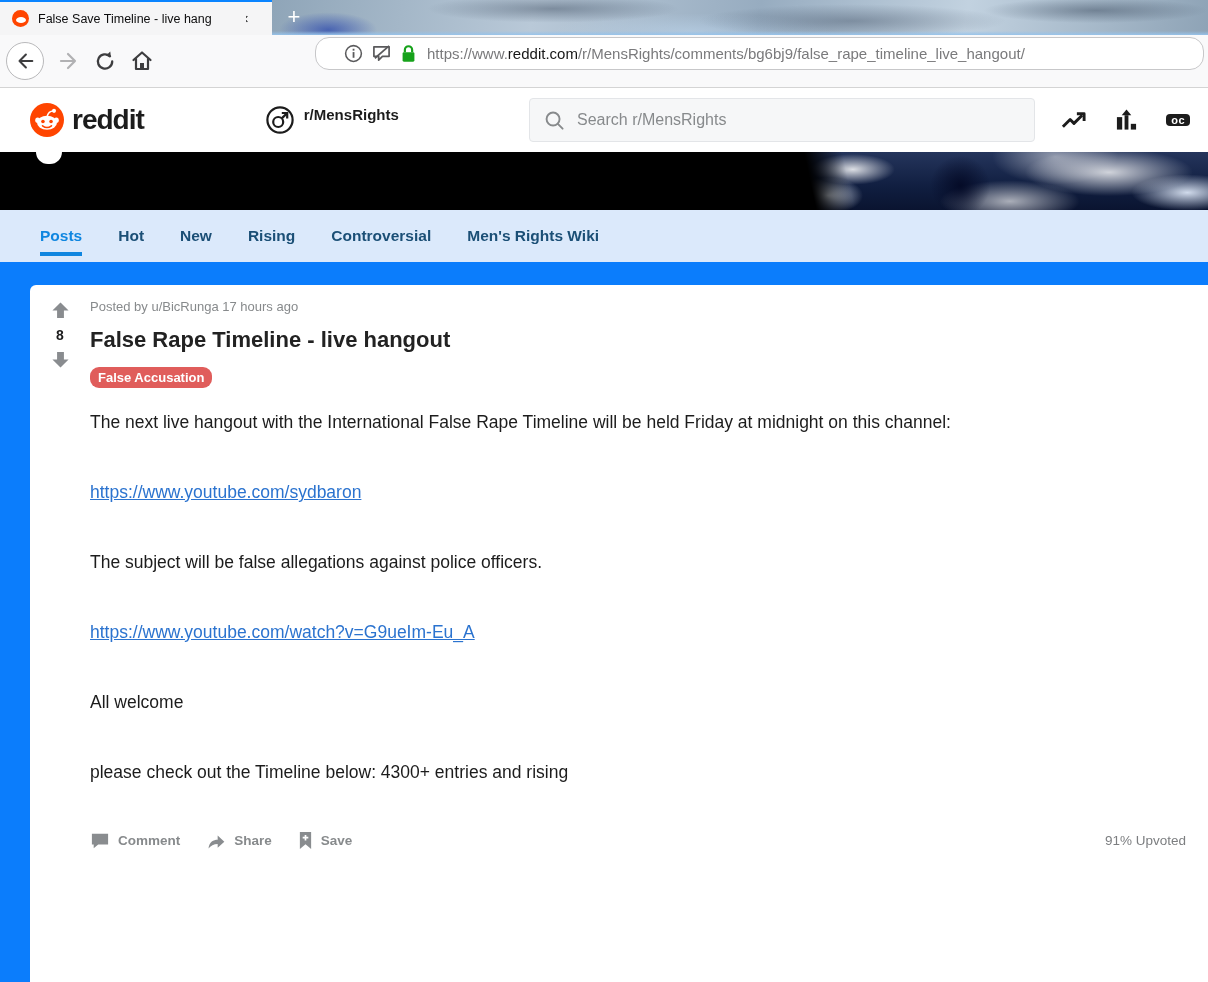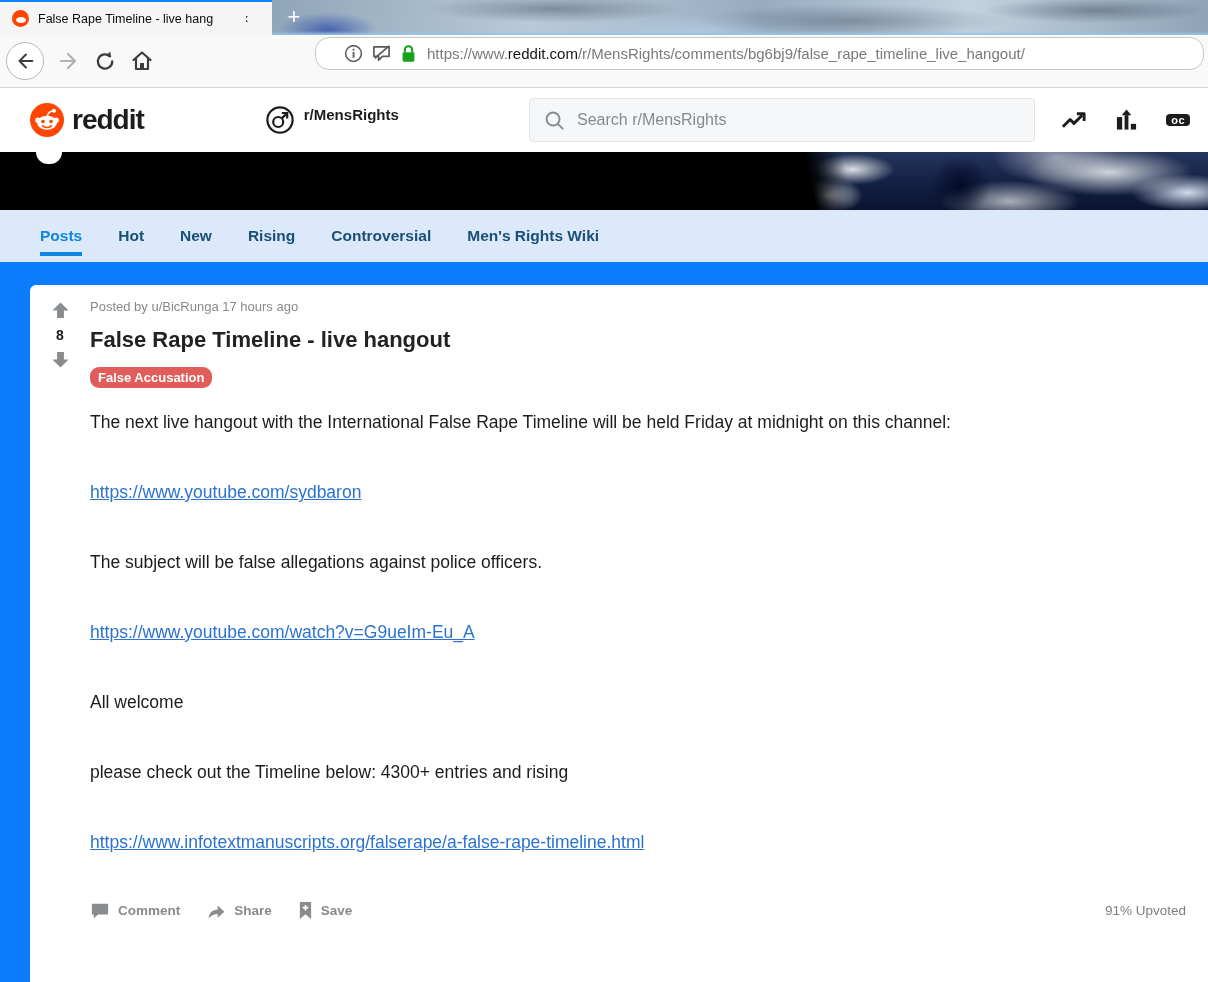--- a/index.html
+++ b/index.html
@@ -90,21 +90,21 @@
   .action-btn { display:flex; align-items:center; gap:8px; font-size:13.5px; font-weight:700; color:#878a8c; margin-right:26px; }
   .upvote-pct { margin-left:auto; font-size:13.5px; color:#7c7e80; padding-right:2px; }
 </style>
 </head>
 <body>
 
 <div class="tabbar">
   <div class="tabbar-bg"></div>
   <div class="tab-active">
     <span class="tab-favicon"></span>
-    <span class="tab-title">False Rape Timeline - live hang</span>
+    <span class="tab-title">False Save Timeline - live hang</span>
     <span class="tab-fade"></span>
     <span class="tab-close">×</span>
   </div>
   <div class="newtab-btn">+</div>
 </div>
 
 <div class="navbar">
   <div class="nav-btn back-circle">
     <svg width="22" height="22" viewBox="0 0 24 24">
       <path d="M13 5 L6 12 L13 19 M6 12 H20" stroke="#3d3d3f" stroke-width="2.2" fill="none" stroke-linecap="round" stroke-linejoin="round"></path>
@@ -223,21 +223,20 @@
       <div class="post-meta">Posted by u/BicRunga 17 hours ago</div>
       <div class="post-title">False Rape Timeline - live hangout</div>
       <span class="post-flair">False Accusation</span>
       <div id="post-body">
           <div class="post-paragraph">The next live hangout with the International False Rape Timeline will be held Friday at midnight on this channel:</div>
           <div class="post-paragraph"><a href="#">https://www.youtube.com/sydbaron</a></div>
           <div class="post-paragraph">The subject will be false allegations against police officers.</div>
           <div class="post-paragraph"><a href="#">https://www.youtube.com/watch?v=G9ueIm-Eu_A</a></div>
           <div class="post-paragraph">All welcome</div>
           <div class="post-paragraph">please check out the Timeline below: 4300+ entries and rising</div>
-          <div class="post-paragraph"><a href="#">https://www.infotextmanuscripts.org/falserape/a-false-rape-timeline.html</a></div>
         </div>
       <div class="action-row">
         <span class="action-btn">
           <svg width="20" height="18" viewBox="0 0 22 20">
             <path d="M2 2 H20 V14 H9 L4 18 V14 H2 Z" fill="#898c8f"></path>
           </svg>
           <span>Comment</span>
         </span>
         <span class="action-btn">
           <svg width="20" height="18" viewBox="0 0 24 20">

